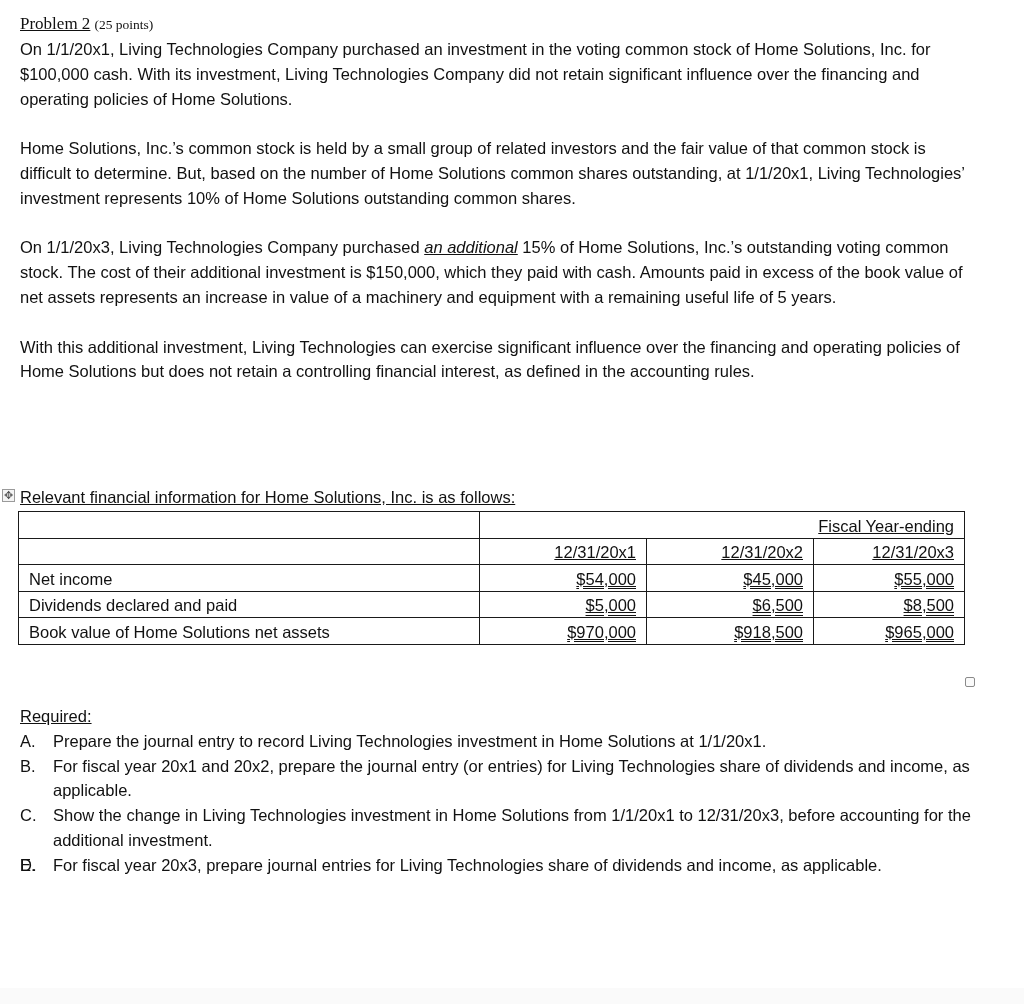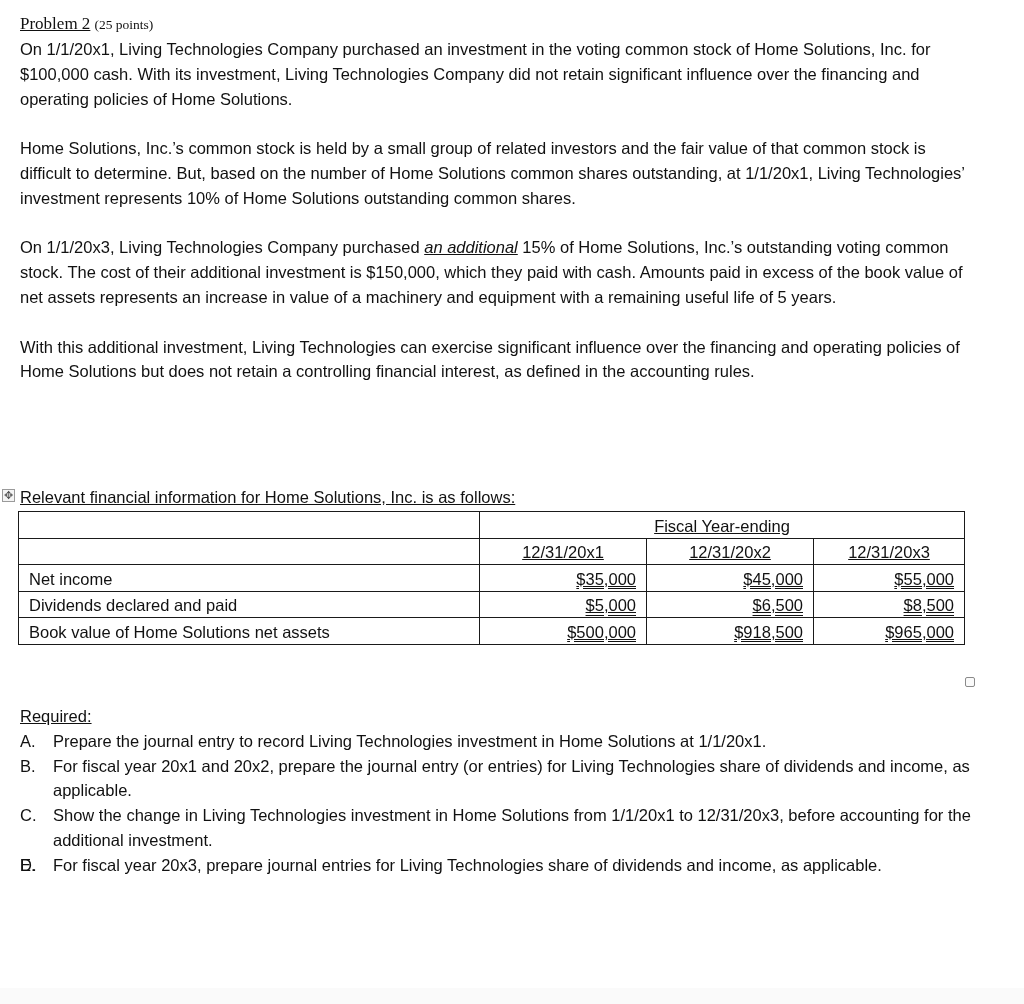--- a/index.html
+++ b/index.html
@@ -76,21 +76,21 @@
       height: 26.5px;
       padding: 0 10px;
       box-sizing: border-box;
       white-space: nowrap;
       vertical-align: bottom;
       line-height: 24px;
     }
     .c-label { width: 461px; }
     .c-v { width: 167px; }
     .c-v3 { width: 151px; }
-    .center { text-align: center; }
+    .center { text-align: right; }
     .right { text-align: right; }
     .ul { text-decoration: underline; }
     .dul { text-decoration: underline double; }
     .resize-handle {
       position: absolute;
       left: 965px;
       top: 677px;
       width: 8px;
       height: 8px;
       border: 1px solid #8a8a8a;
@@ -163,33 +163,33 @@
     </td>
   </tr>
   <tr>
     <td></td>
     <td class="center"><span class="ul">12/31/20x1</span></td>
     <td class="center"><span class="ul">12/31/20x2</span></td>
     <td class="center"><span class="ul">12/31/20x3</span></td>
   </tr>
   <tr>
     <td>Net income</td>
-    <td class="right"><span class="dul">$35,000</span></td>
+    <td class="right"><span class="dul">$54,000</span></td>
     <td class="right"><span class="dul">$45,000</span></td>
     <td class="right"><span class="dul">$55,000</span></td>
   </tr>
   <tr>
     <td>Dividends declared and paid</td>
     <td class="right"><span class="dul">$5,000</span></td>
     <td class="right"><span class="dul">$6,500</span></td>
     <td class="right"><span class="dul">$8,500</span></td>
   </tr>
   <tr>
     <td>Book value of Home Solutions net assets</td>
-    <td class="right"><span class="dul">$500,000</span></td>
+    <td class="right"><span class="dul">$970,000</span></td>
     <td class="right"><span class="dul">$918,500</span></td>
     <td class="right"><span class="dul">$965,000</span></td>
   </tr>
 </tbody>
   </table>
 
 <div class="resize-handle"></div>
 
 <div class="required">
   <p class="req-title">Required:</p>

